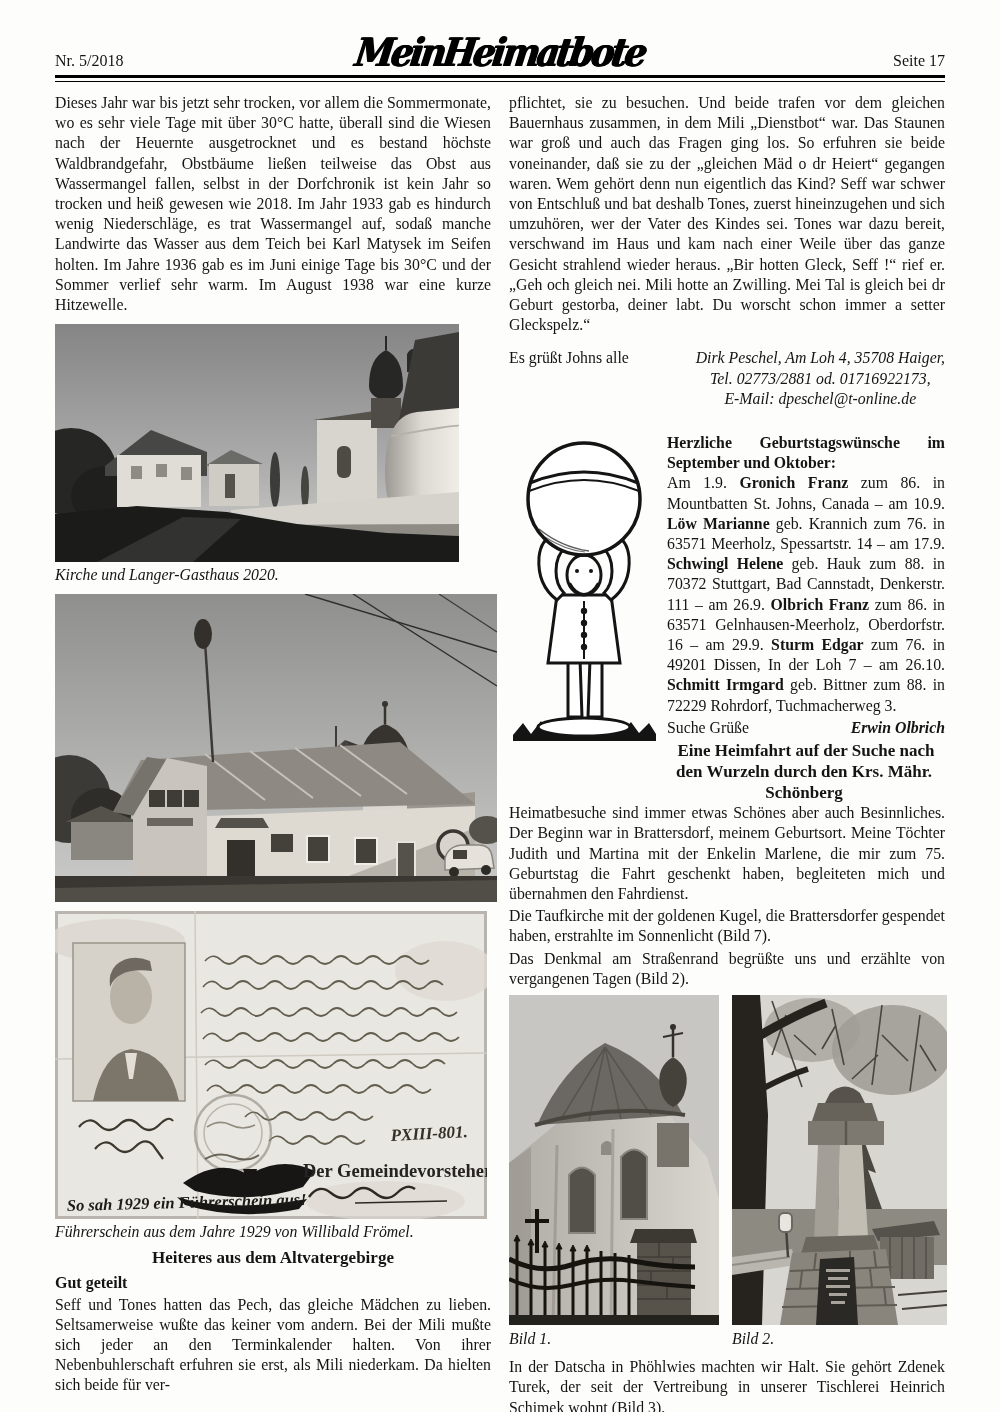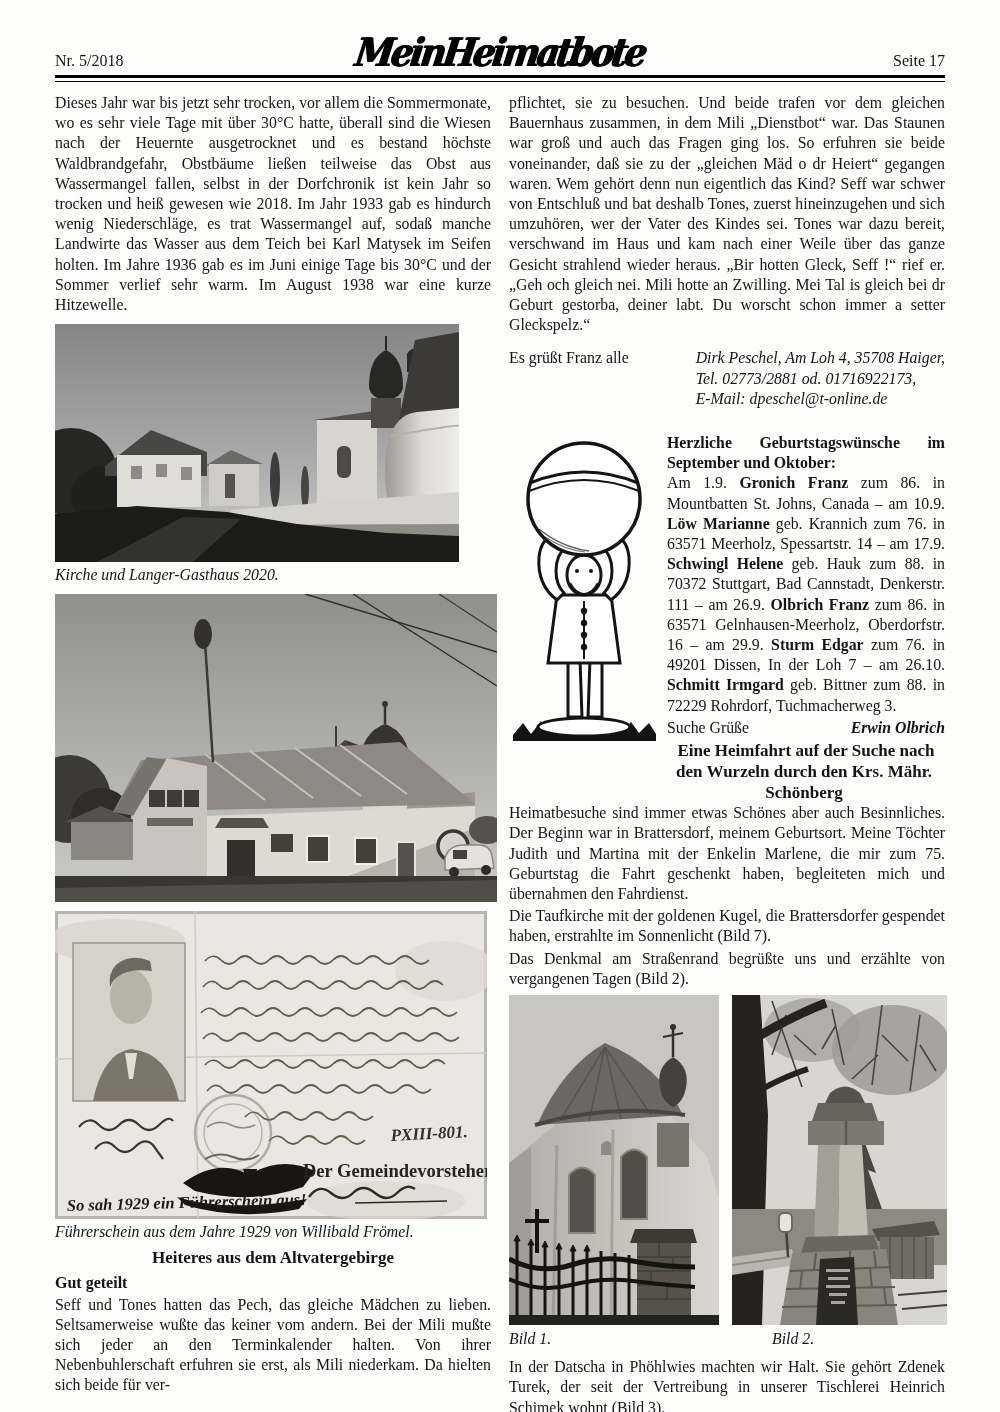--- a/index.html
+++ b/index.html
@@ -26,33 +26,33 @@
   .col { width:436px; }
   .body-text { font-size:15.8px; line-height:20.2px; text-align:justify; hyphens:auto; }
   p.bp { margin-bottom:2px; }
   .figure { margin:9px 0 3px 0; line-height:0; }
   .figure svg { display:block; }
   .caption { font-style:italic; font-size:15.8px; line-height:20px; margin:3px 0 5px 0; }
   .center-head { text-align:center; font-weight:bold; font-size:17px; margin:6px 0 5px 0; }
   .sub-head { font-weight:bold; font-size:16px; margin-bottom:1px; }
   
   .sig-row { display:flex; justify-content:space-between; margin:13px 0 0 0; font-size:15.8px; line-height:20.2px; }
-  .sig-right { font-style:italic; text-align:left; }
+  .sig-right { font-style:italic; text-align:center; }
   
   .bratt { margin-top:24px; }
   .atlas-float { float:left; width:150px; height:310px; margin:0 8px 2px 0; }
   .bratt-head { font-weight:bold; font-size:16.5px; letter-spacing:.5px; margin:2px 0 10px 0; }
   .bday-head { font-weight:bold; }
   .regards-row { display:flex; justify-content:space-between; }
   .regards-sig { font-style:italic;font-weight:bold; }
   .heimfahrt-head { font-weight:bold; font-size:17px; line-height:21px; margin-left:154px; text-align:center; margin-top:2px; }
   .clr { clear:both; }
   
   .bild-row { display:flex; gap:13px; margin-top:6px; }
-  .bild-caps { display:flex; font-style:italic; font-size:15.8px; margin:4px 0 8px 0;gap:40px; }
+  .bild-caps { display:flex; font-style:italic; font-size:15.8px; margin:4px 0 8px 0; }
   .bild-caps .c1 { width:223px; }
 </style>
 </head>
 <body>
 
 <div class="page">
 
   <div class="hdr-row">
     <div class="hdr-issue">Nr. 5/2018</div>
     <div class="masthead">MeinHeimatbote</div>
@@ -224,21 +224,21 @@
 
       <div class="center-head">Heiteres aus dem Altvatergebirge</div>
       <div class="sub-head">Gut geteilt</div>
       <p class="bp">Seff und Tones hatten das Pech, das gleiche Mädchen zu lieben. Seltsamerweise wußte das keiner vom andern. Bei der Mili mußte sich jeder an den Terminkalender halten. Von ihrer Nebenbuhlerschaft erfuhren sie erst, als Mili niederkam. Da hielten sich beide für ver-</p>
     </div>
 
     <div class="col body-text">
       <p class="bp">pflichtet, sie zu besuchen. Und beide trafen vor dem gleichen Bauernhaus zusammen, in dem Mili „Dienstbot“ war. Das Staunen war groß und auch das Fragen ging los. So erfuhren sie beide voneinander, daß sie zu der „gleichen Mäd o dr Heiert“ gegangen waren. Wem gehört denn nun eigentlich das Kind? Seff war schwer von Entschluß und bat deshalb Tones, zuerst hineinzugehen und sich umzuhören, wer der Vater des Kindes sei. Tones war dazu bereit, verschwand im Haus und kam nach einer Weile über das ganze Gesicht strahlend wieder heraus. „Bir hotten Gleck, Seff !“ rief er. „Geh och gleich nei. Mili hotte an Zwilling. Mei Tal is gleich bei dr Geburt gestorba, deiner labt. Du worscht schon immer a setter Gleckspelz.“</p>
 
       <div class="sig-row">
-        <div>Es grüßt Franz alle</div>
+        <div>Es grüßt Johns alle</div>
         <div class="sig-right">
           <div>Dirk Peschel, Am Loh 4, 35708 Haiger,</div>
           <div>Tel. 02773/2881 od. 01716922173,</div>
           <div>E-Mail: dpeschel@t-online.de</div>
         </div>
       </div>
 
       <div class="bratt">
         <div class="atlas-float figure">
           <svg width="150" height="310" viewBox="0 0 150 310">

